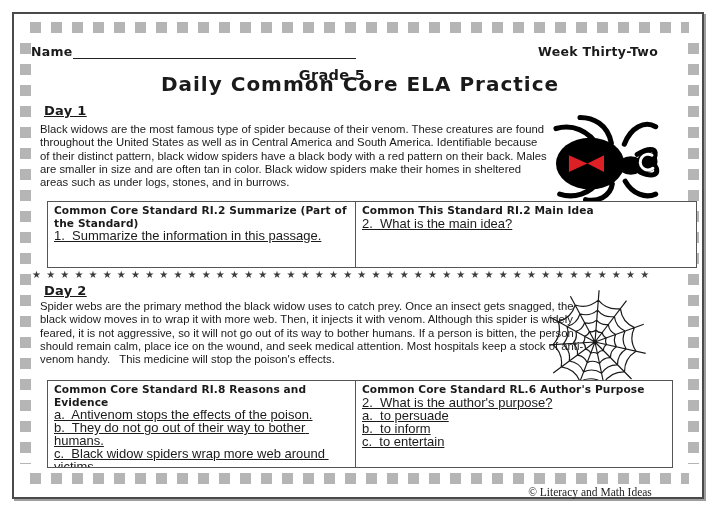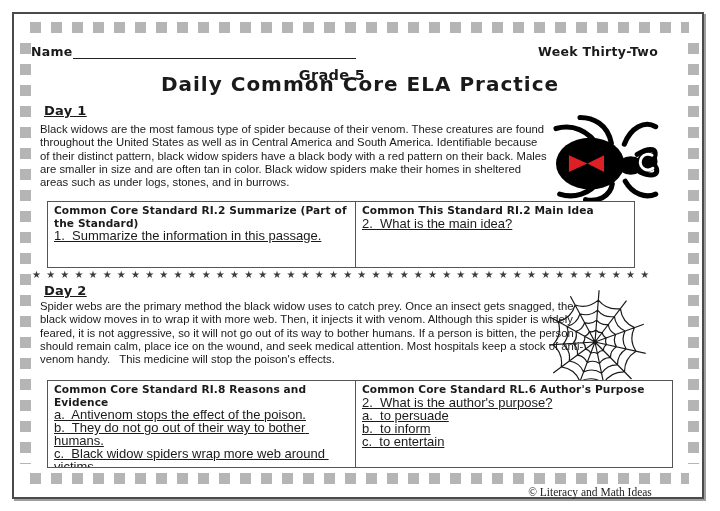--- a/index.html
+++ b/index.html
@@ -32,21 +32,21 @@
 
   .day-label { font-size:13px; text-decoration:underline; }
   #day1-label { left:44px; top:103px; }
   #day2-label { left:44px; top:283px; }
 
   .passage { font-size:11.3px; line-height:13.3px; white-space:pre-wrap; }
   #passage1 { left:40px; top:123px; width:508px; }
   #passage2 { left:40px; top:300px; width:548px; }
 
   .std-table { display:flex; border:1.5px solid #555; background:#fff; }
-  #table1 { left:47px; top:201px; width:588px; height:67px; }
+  #table1 { left:47px; top:201px; width:650px; height:67px; }
   #table2 { left:47px; top:380px; width:626px; height:88px; }
   .std-cell { padding:2px 6px 3px 6px; overflow:hidden; }
   .std-cell.left { width:308px; border-right:1.5px solid #555; }
   .std-cell.right { flex:1; }
   .std-header { font-family:"DejaVu Sans", sans-serif; font-weight:700;
                 font-size:10.6px; line-height:12.5px; letter-spacing:0.1px; }
   .std-line { font-size:13px; line-height:13px; white-space:pre-wrap;text-decoration:underline; }
 
   #stars { left:32px; top:269px; width:660px; font-size:10px; letter-spacing:1.2px;
            color:#3c3c3c; white-space:nowrap; overflow:hidden; }
@@ -115,21 +115,21 @@
 
 <div id="web" class="abs">
   <svg id="web-svg" width="120" height="108" viewBox="0 0 120 108">
       <path d="M46,53 L94.8,35.2 M46,53 L96.7,64.4 M46,53 L82.5,90.0 M46,53 L56.7,103.9 M46,53 L27.5,101.6 M46,53 L4.2,83.9 M46,53 L-5.9,56.3 M46,53 L0.5,27.8 M46,53 L21.4,7.2 M46,53 L50.1,1.2 M46,53 L77.5,11.6 M57.3,48.9 Q55.6,52.4 57.7,55.6 M57.7,55.6 Q54.4,57.7 54.4,61.5 M54.4,61.5 Q50.5,61.5 48.5,64.7 M48.5,64.7 Q45.2,62.6 41.7,64.2 M41.7,64.2 Q40.2,60.6 36.3,60.1 M36.3,60.1 Q37.0,56.3 34.0,53.8 M34.0,53.8 Q36.6,50.9 35.5,47.2 M35.5,47.2 Q39.3,46.2 40.3,42.4 M40.3,42.4 Q44.0,43.6 46.9,41.0 M46.9,41.0 Q49.4,44.0 53.3,43.4 M53.3,43.4 Q53.7,47.3 57.3,48.9 M66.7,45.5 Q63.6,51.9 67.5,57.8 M67.5,57.8 Q61.4,61.5 61.4,68.7 M61.4,68.7 Q54.3,68.5 50.5,74.5 M50.5,74.5 Q44.6,70.5 38.2,73.6 M38.2,73.6 Q35.4,67.0 28.3,66.1 M28.3,66.1 Q29.5,59.0 24.0,54.4 M24.0,54.4 Q28.8,49.1 26.8,42.3 M26.8,42.3 Q33.6,40.5 35.6,33.6 M35.6,33.6 Q42.4,35.8 47.7,31.1 M47.7,31.1 Q52.3,36.6 59.3,35.5 M59.3,35.5 Q60.2,42.6 66.7,45.5 M76.1,42.0 Q71.5,51.4 77.2,60.0 M77.2,60.0 Q68.4,65.4 68.5,75.8 M68.5,75.8 Q58.1,75.6 52.6,84.3 M52.6,84.3 Q44.0,78.5 34.6,82.9 M34.6,82.9 Q30.5,73.4 20.2,72.0 M20.2,72.0 Q22.0,61.8 14.1,55.1 M14.1,55.1 Q21.0,47.4 18.0,37.5 M18.0,37.5 Q28.0,34.8 30.9,24.8 M30.9,24.8 Q40.7,27.9 48.5,21.1 M48.5,21.1 Q55.1,29.1 65.4,27.5 M65.4,27.5 Q66.6,37.8 76.1,42.0 M85.5,38.6 Q79.5,50.8 87.0,62.2 M87.0,62.2 Q75.4,69.3 75.5,82.9 M75.5,82.9 Q61.9,82.6 54.6,94.1 M54.6,94.1 Q43.4,86.5 31.0,92.2 M31.0,92.2 Q25.7,79.8 12.2,77.9 M12.2,77.9 Q14.4,64.5 4.1,55.7 M4.1,55.7 Q13.2,45.6 9.3,32.6 M9.3,32.6 Q22.4,29.1 26.1,16.0 M26.1,16.0 Q39.1,20.1 49.3,11.1 M49.3,11.1 Q58.0,21.6 71.4,19.6 M71.4,19.6 Q73.0,33.1 85.5,38.6 " fill="none" stroke="#1a1a1a" stroke-width="1.2"></path>
     </svg>
 </div>
 
 <div id="table2" class="abs std-table">
   <div class="std-cell left">
     <div class="std-header">Common Core Standard RI.8 Reasons and Evidence</div>
-    <div class="std-line">a.  Antivenom stops the effect of the poison.</div>
+    <div class="std-line">a.  Antivenom stops the effects of the poison.</div>
     <div class="std-line">b.  They do not go out of their way to bother humans.</div>
     <div class="std-line">c.  Black widow spiders wrap more web around victims</div>
   </div>
   <div class="std-cell right">
     <div class="std-header">Common Core Standard RL.6 Author's Purpose</div>
     <div class="std-line">2.  What is the author's purpose?</div>
     <div class="std-line">a.  to persuade</div>
     <div class="std-line">b.  to inform</div>
     <div class="std-line">c.  to entertain</div>
   </div>

